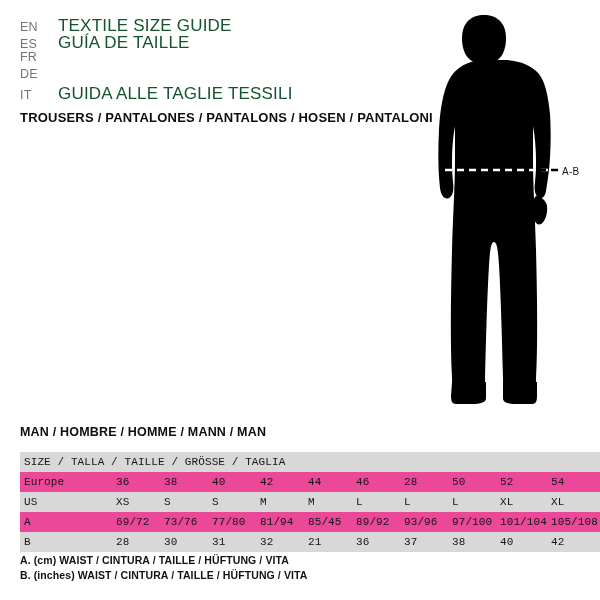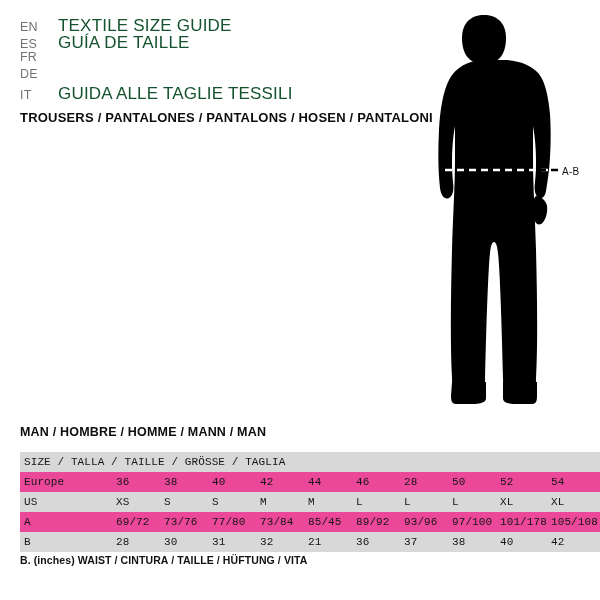--- a/index.html
+++ b/index.html
@@ -258,26 +258,26 @@
           <td class="val">L</td>
           <td class="val-wide">XL</td>
           <td class="val-wide">XL</td>
           <td class="val-wide">XXL</td>
         </tr>
         <tr class="plain">
           <td class="label-col">A</td>
           <td class="val">69/72</td>
           <td class="val">73/76</td>
           <td class="val">77/80</td>
-          <td class="val">73/84</td>
+          <td class="val">81/94</td>
           <td class="val">85/45</td>
           <td class="val">89/92</td>
           <td class="val">93/96</td>
           <td class="val">97/100</td>
-          <td class="val-wide">101/178</td>
+          <td class="val-wide">101/104</td>
           <td class="val-wide">105/108</td>
           <td class="val-wide">109/112</td>
         </tr>
         <tr class="shaded">
           <td class="label-col">B</td>
           <td class="val">28</td>
           <td class="val">30</td>
           <td class="val">31</td>
           <td class="val">32</td>
           <td class="val">21</td>
@@ -286,16 +286,17 @@
           <td class="val">38</td>
           <td class="val-wide">40</td>
           <td class="val-wide">42</td>
           <td class="val-wide">44</td>
         </tr>
       </tbody>
     </table>
   </div>
 
   <div class="footnotes">
+    <div class="footnote">A. (cm) WAIST / CINTURA / TAILLE / HÜFTUNG / VITA</div>
     <div class="footnote">B. (inches) WAIST / CINTURA / TAILLE / HÜFTUNG / VITA</div>
   </div>
 
 </div>
 
 </body></html>

